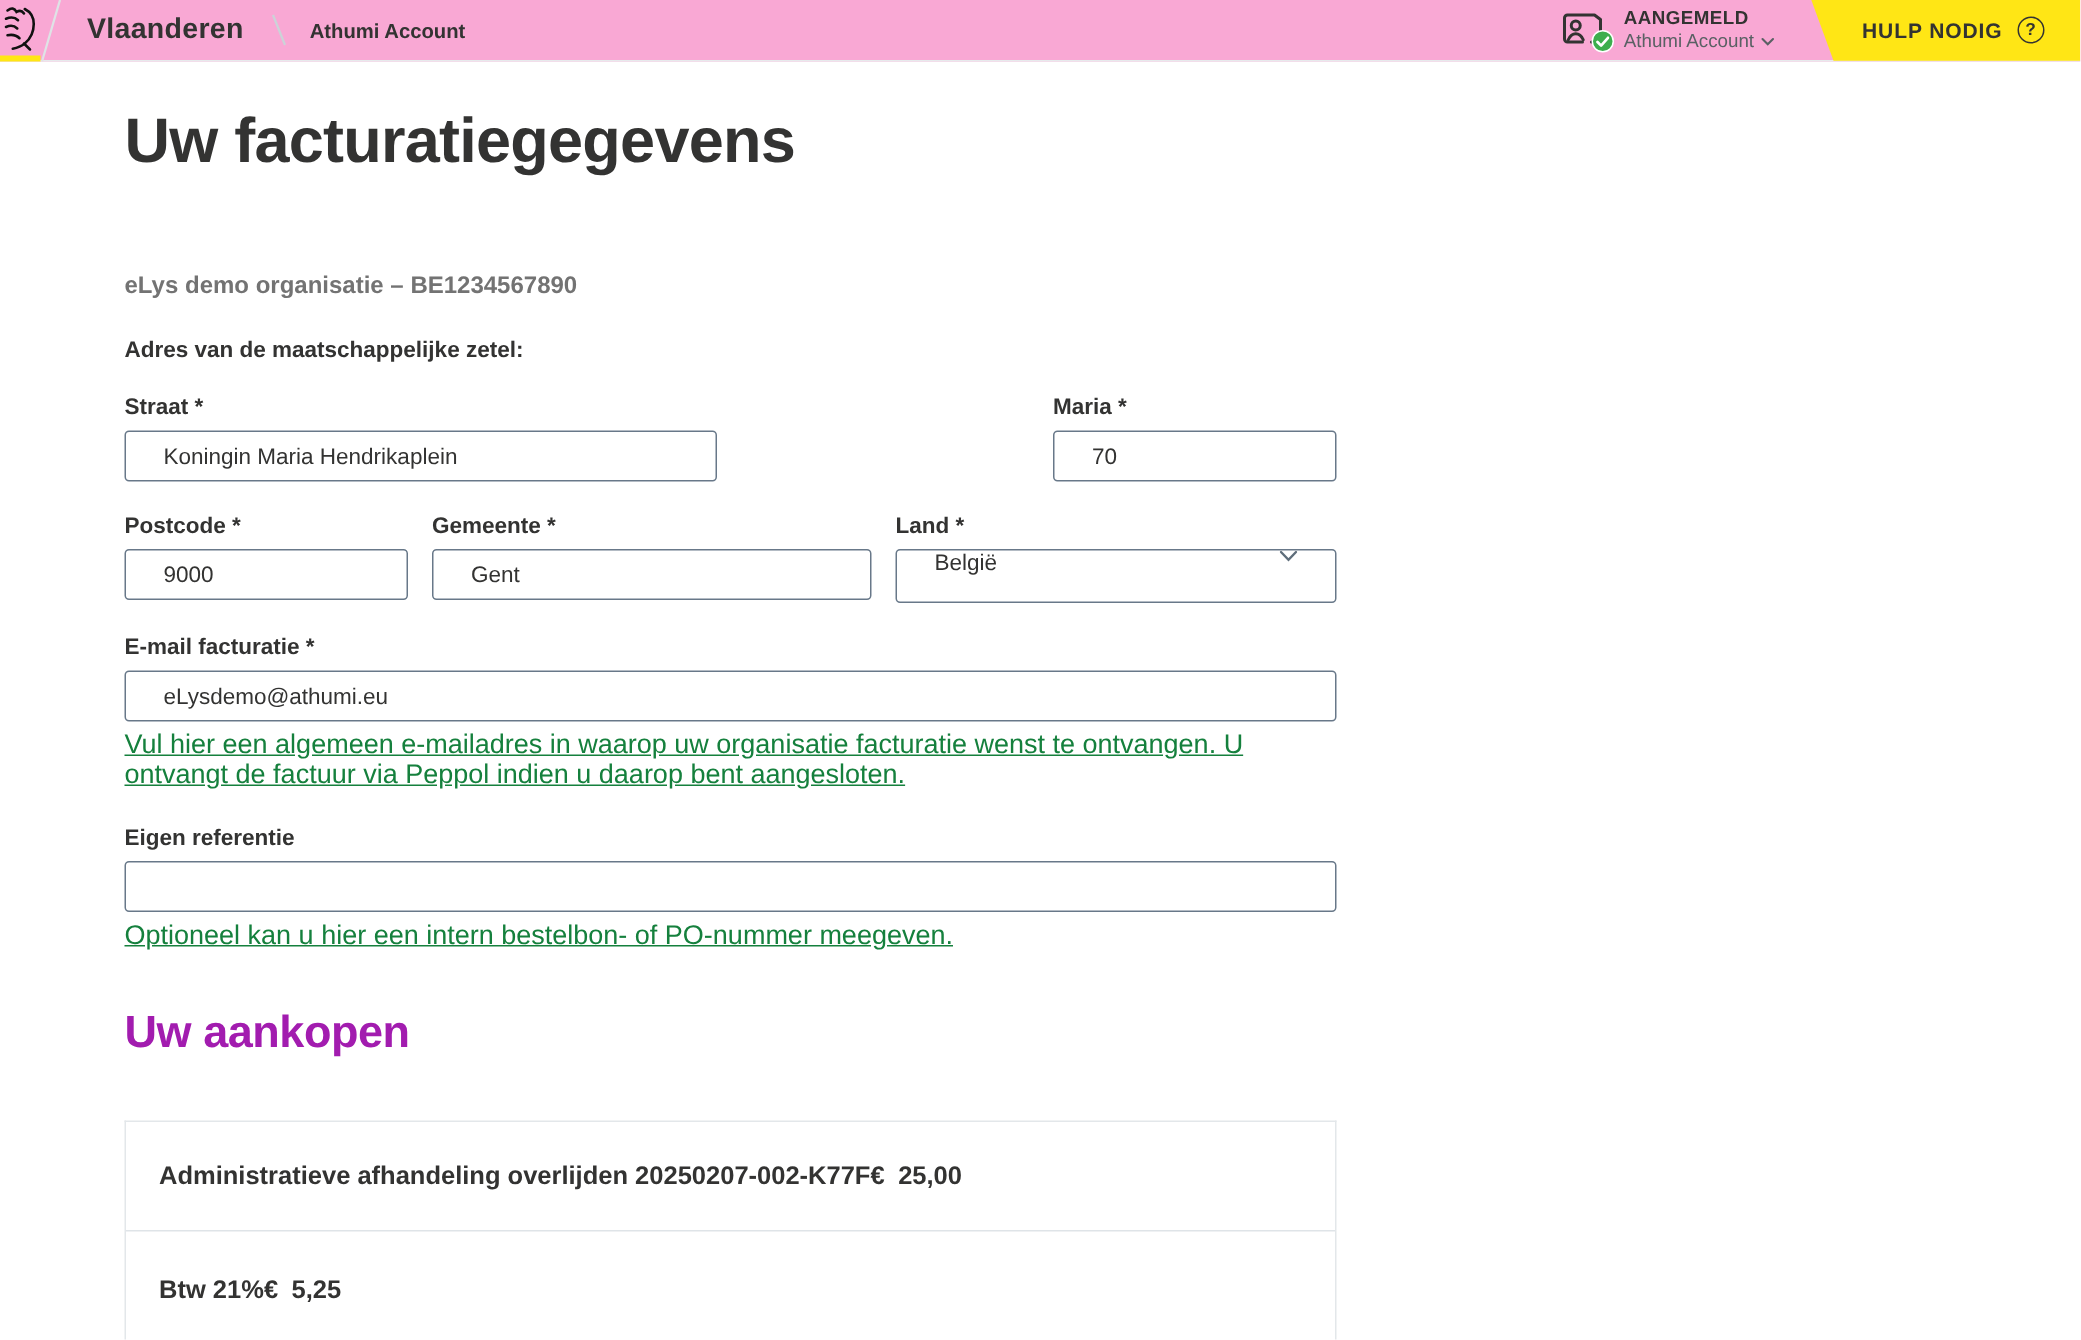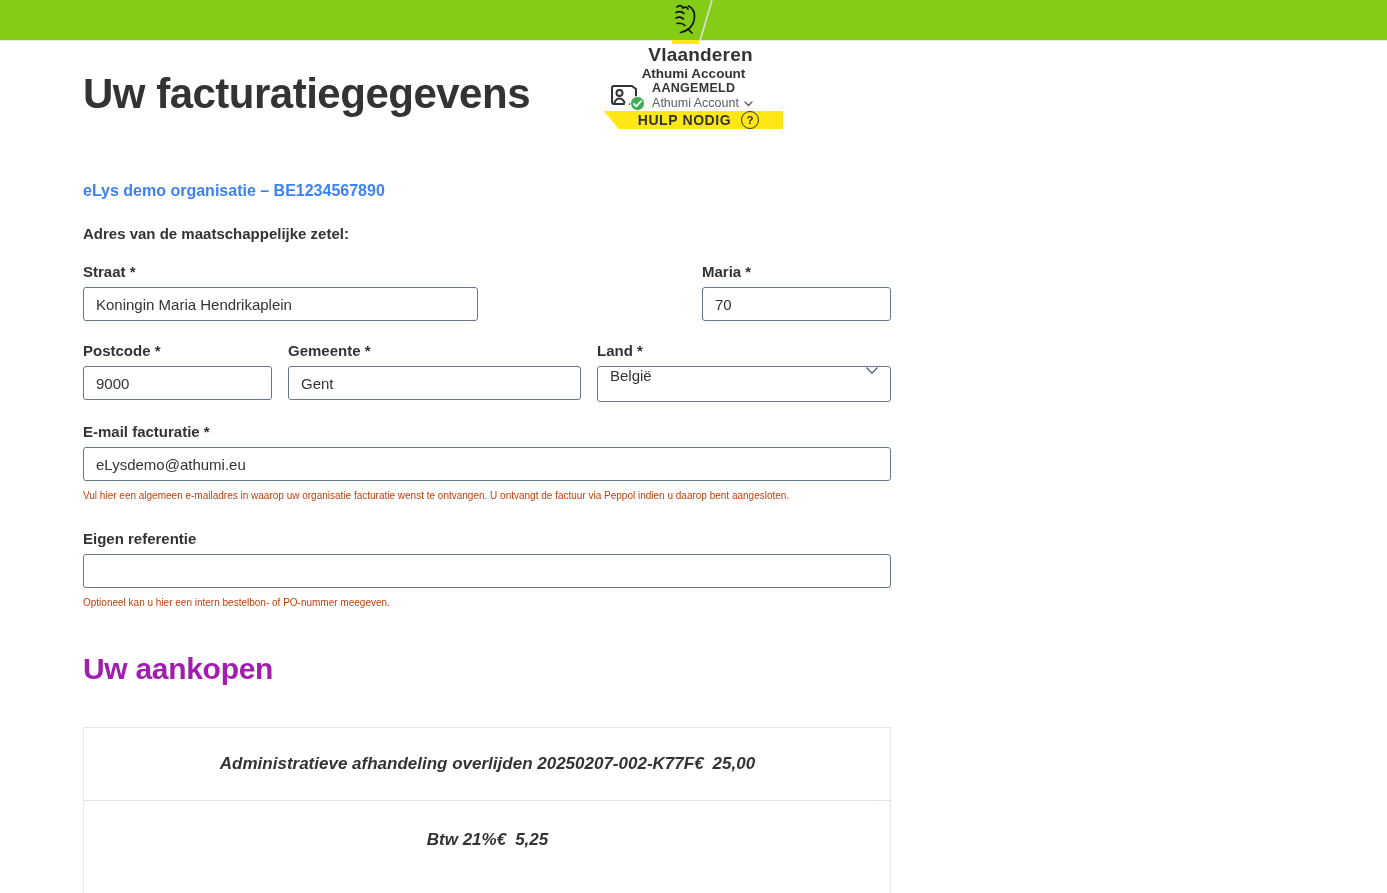--- a/index.html
+++ b/index.html
@@ -8,25 +8,24 @@
     overflow: hidden;
     background: #fff;
     font-family: "Liberation Sans", sans-serif;
     color: #333332;
   }
 
   
   .header {
     position: relative;
     height: 41px;
-    background: #84cc16;
+    background: #f9a8d4;
     border-bottom: 1px solid #e7eaec;
     display: flex;
     align-items: center;
-    flex-direction: column;
   }
   .logo-block {
     position: relative;
     width: 44px; height: 41px;
     flex: 0 0 44px;
   }
   .lion { position: absolute; left: 2px; top: 3px; }
   .logo-yellow-bar {
     position: absolute; left: 0; bottom: 0;
     width: 27px; height: 4px;
@@ -96,38 +95,38 @@
     margin-top: 31px;
     font-size: 42px;
     font-weight: 700;
     letter-spacing: -0.5px;
     color: #333332;
     line-height: 1.05;
   }
 
   .org-line {
     margin-top: 66px;
-    font-size: 16px; font-weight: 700; color: #3b82f6;
+    font-size: 16px; font-weight: 700; color: #737373;
   }
   .address-heading {
     margin-top: 25px;
     font-size: 15px; font-weight: 700; color: #333332;
   }
 
   .form-row { display: flex; justify-content: space-between; margin-top: 21px; }
   .field { display: flex; flex-direction: column; }
   .field label {
     font-size: 15px; font-weight: 700; color: #333332;
     margin-bottom: 7px;
   }
   .field input, .select-box {
     height: 34px;
     border: 1px solid #687889;
     border-radius: 3px;
-    padding: 0 12px;
+    padding: 0 25px;
     font-size: 15px;
     font-family: inherit;
     color: #333332;
     background: #fff;
     outline: none;
     width: 100%;
   }
   .w-street { width: 395px; }
   .w-number { width: 189px; }
   .w-bus { width: 189px; }
@@ -136,45 +135,45 @@
   .w-country { width: 294px; }
   .w-full { width: 808px; }
 
   .select-box {
     height: 36px;
     display: flex; align-items: flex-start; justify-content: space-between;
     cursor: pointer;
   }
   .help-text {
     margin-top: 5px;
-    font-size: 10px;
-    color: #c2410c;
+    font-size: 18px;
+    color: #15803d;
     line-height: 20px;
     max-width: 790px;
+    text-decoration: underline;
   }
 
   .section-title {
     margin-top: 39px;
     font-size: 30px; font-weight: 700; color: #a21caf;
     letter-spacing: -0.3px;
   }
 
   
   .purchases-table {
     margin-top: 41px;
     width: 808px;
     border: 1px solid #e3e7ea;
     border-bottom: none;
     height: 170px;
     overflow: hidden;
   }
   .p-row {
-    display: flex; align-items: center; justify-content: center;
+    display: flex; align-items: center; justify-content: flex-start;
     padding: 0 21px 0 22px;
-    font-style: italic;
   }
   .p-row-1 { height: 73px; border-bottom: 1px solid #dfe4e8; }
   .p-row-2 { height: 78px; }
   .p-label { font-size: 17px; font-weight: 700; color: #333332; }
   .p-amount { font-size: 17px; font-weight: 700; color: #333332; white-space: nowrap; }
   .p-amount .cur { margin-right: 9px; }
 </style>
 </head>
 <body>
 

